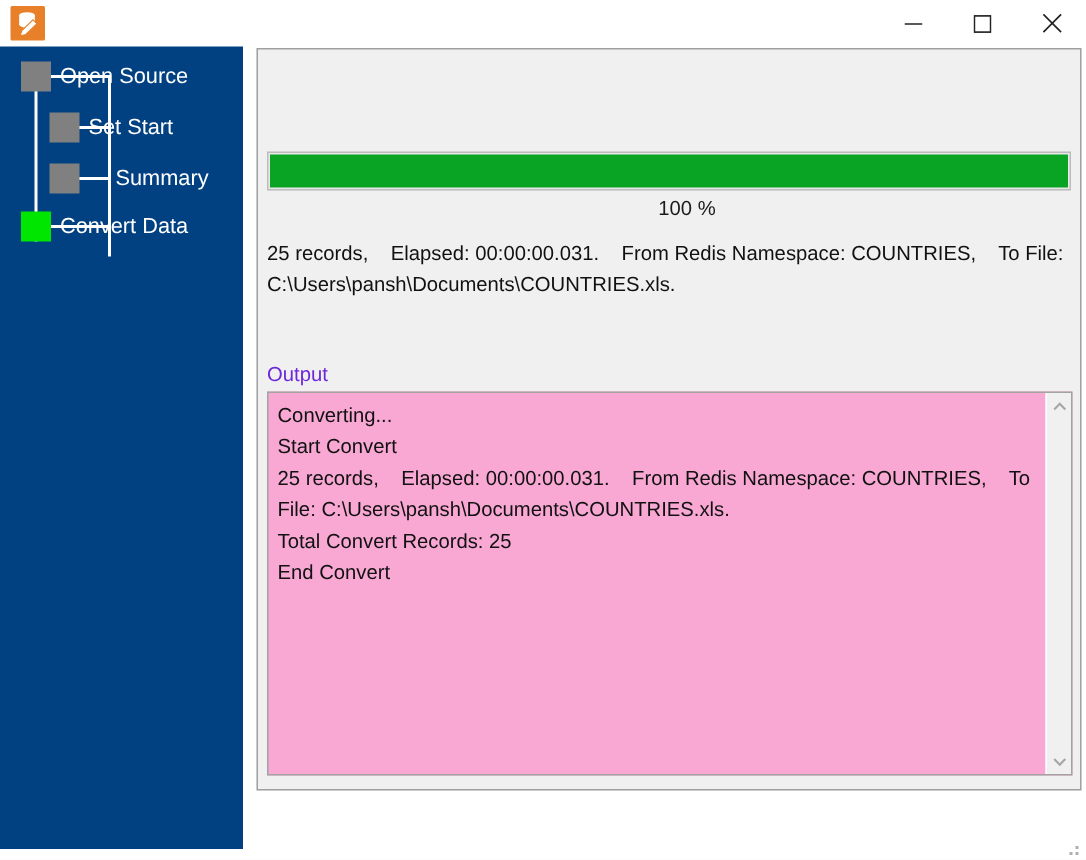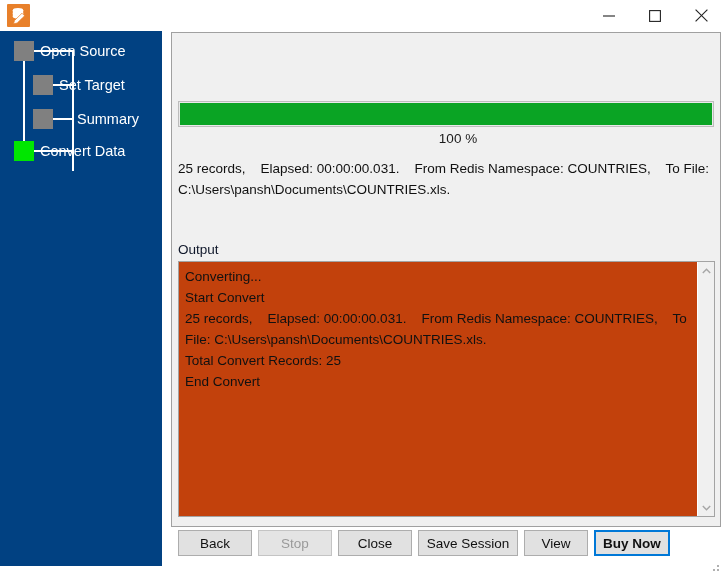--- a/index.html
+++ b/index.html
@@ -105,28 +105,28 @@
     font-size: 13.5px;
     line-height: 21px;
     color: #111111;
     white-space: pre-wrap;
   }
 
   
   .output-label {
     position: absolute; left: 6px; top: 209px;
     font-size: 13.5px;
-    color: #0f172a;
+    color: #6d28d9;
   }
 
   
   .output-box {
     position: absolute; left: 6px; top: 228px;
     width: 537px; height: 256px;
-    background: #c2410c;
+    background: #f9a8d4;
     border: 1px solid #a3a3a3;
     overflow: hidden;
   }
   .output-text {
     position: absolute; left: 6px; top: 4px;
     width: 502px;
     font-size: 13.5px;
     line-height: 21px;
     color: #111111;
     white-space: pre-wrap;
@@ -224,21 +224,21 @@
       <div class="tline" style="left:72px; top:20px; width:2px; height:120px;"></div>
       <div class="tline" style="left:33px; top:19px; width:41px; height:2px;"></div>
       <div class="tline" style="left:52px; top:53px; width:22px; height:2px;"></div>
       <div class="tline" style="left:52px; top:87px; width:22px; height:2px;"></div>
       <div class="tline" style="left:33px; top:119px; width:41px; height:2px;"></div>
 
       <div class="node-box" style="left:14px; top:10px;"></div>
       <div class="node-label" style="left:40px; top:11px;">Open Source</div>
 
       <div class="node-box" style="left:33px; top:44px;"></div>
-      <div class="node-label" style="left:59px; top:45px;">Set Target</div>
+      <div class="node-label" style="left:59px; top:45px;">Set Start</div>
 
       <div class="node-box" style="left:33px; top:78px;"></div>
       <div class="node-label" style="left:77px; top:79px;">Summary</div>
 
       <div class="node-box active" style="left:14px; top:110px;"></div>
       <div class="node-label bold" style="left:40px; top:111px;">Convert Data</div>
 
     </div>
   </div>
 
@@ -268,28 +268,20 @@
         <div class="vscroll-arrow down">
           <svg width="9" height="6" viewBox="0 0 9 6">
               <polyline points="0.8,1 4.5,4.8 8.2,1" fill="none" stroke="#a6a6a6" stroke-width="1.4"></polyline>
             </svg>
         </div>
       </div>
     </div>
 
   </div>
 
-  <div class="buttonrow">
-    <div class="btn" style="left:7px;   width:74px;">Back</div>
-    <div class="btn disabled" style="left:87px;  width:74px;">Stop</div>
-    <div class="btn" style="left:167px; width:74px;">Close</div>
-    <div class="btn" style="left:247px; width:100px;">Save Session</div>
-    <div class="btn" style="left:353px; width:64px;">View</div>
-    <div class="btn focused" style="left:423px; width:76px;">Buy Now</div>
-  </div>
 
   <div class="bottomstrip">
     <div class="grip">
       <svg width="12" height="12" viewBox="0 0 12 12">
         <rect x="8" y="8" width="2" height="2" fill="#b0b0b0"></rect>
         <rect x="4" y="8" width="2" height="2" fill="#b0b0b0"></rect>
         <rect x="8" y="4" width="2" height="2" fill="#b0b0b0"></rect>
       </svg>
     </div>
   </div>

